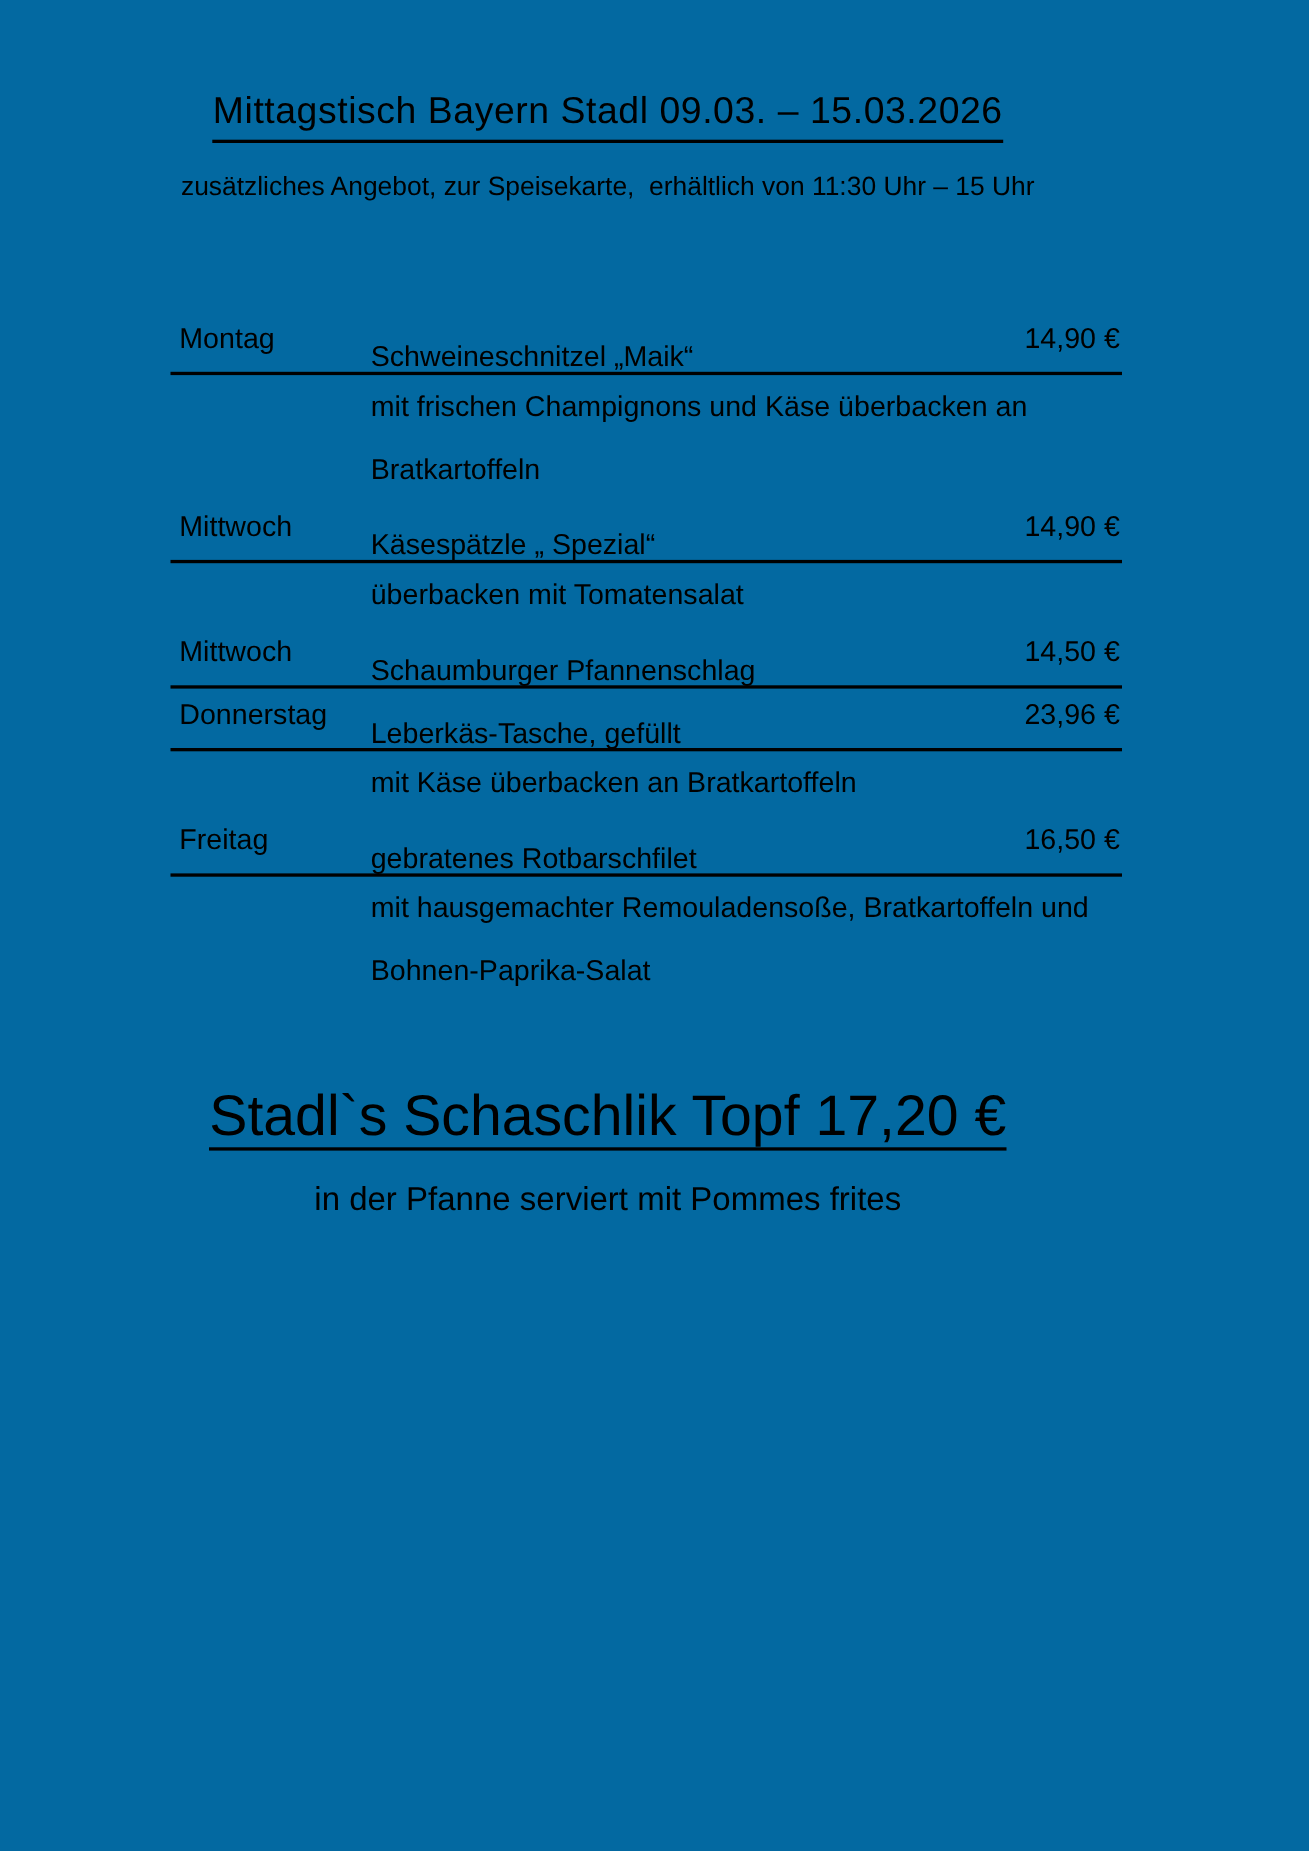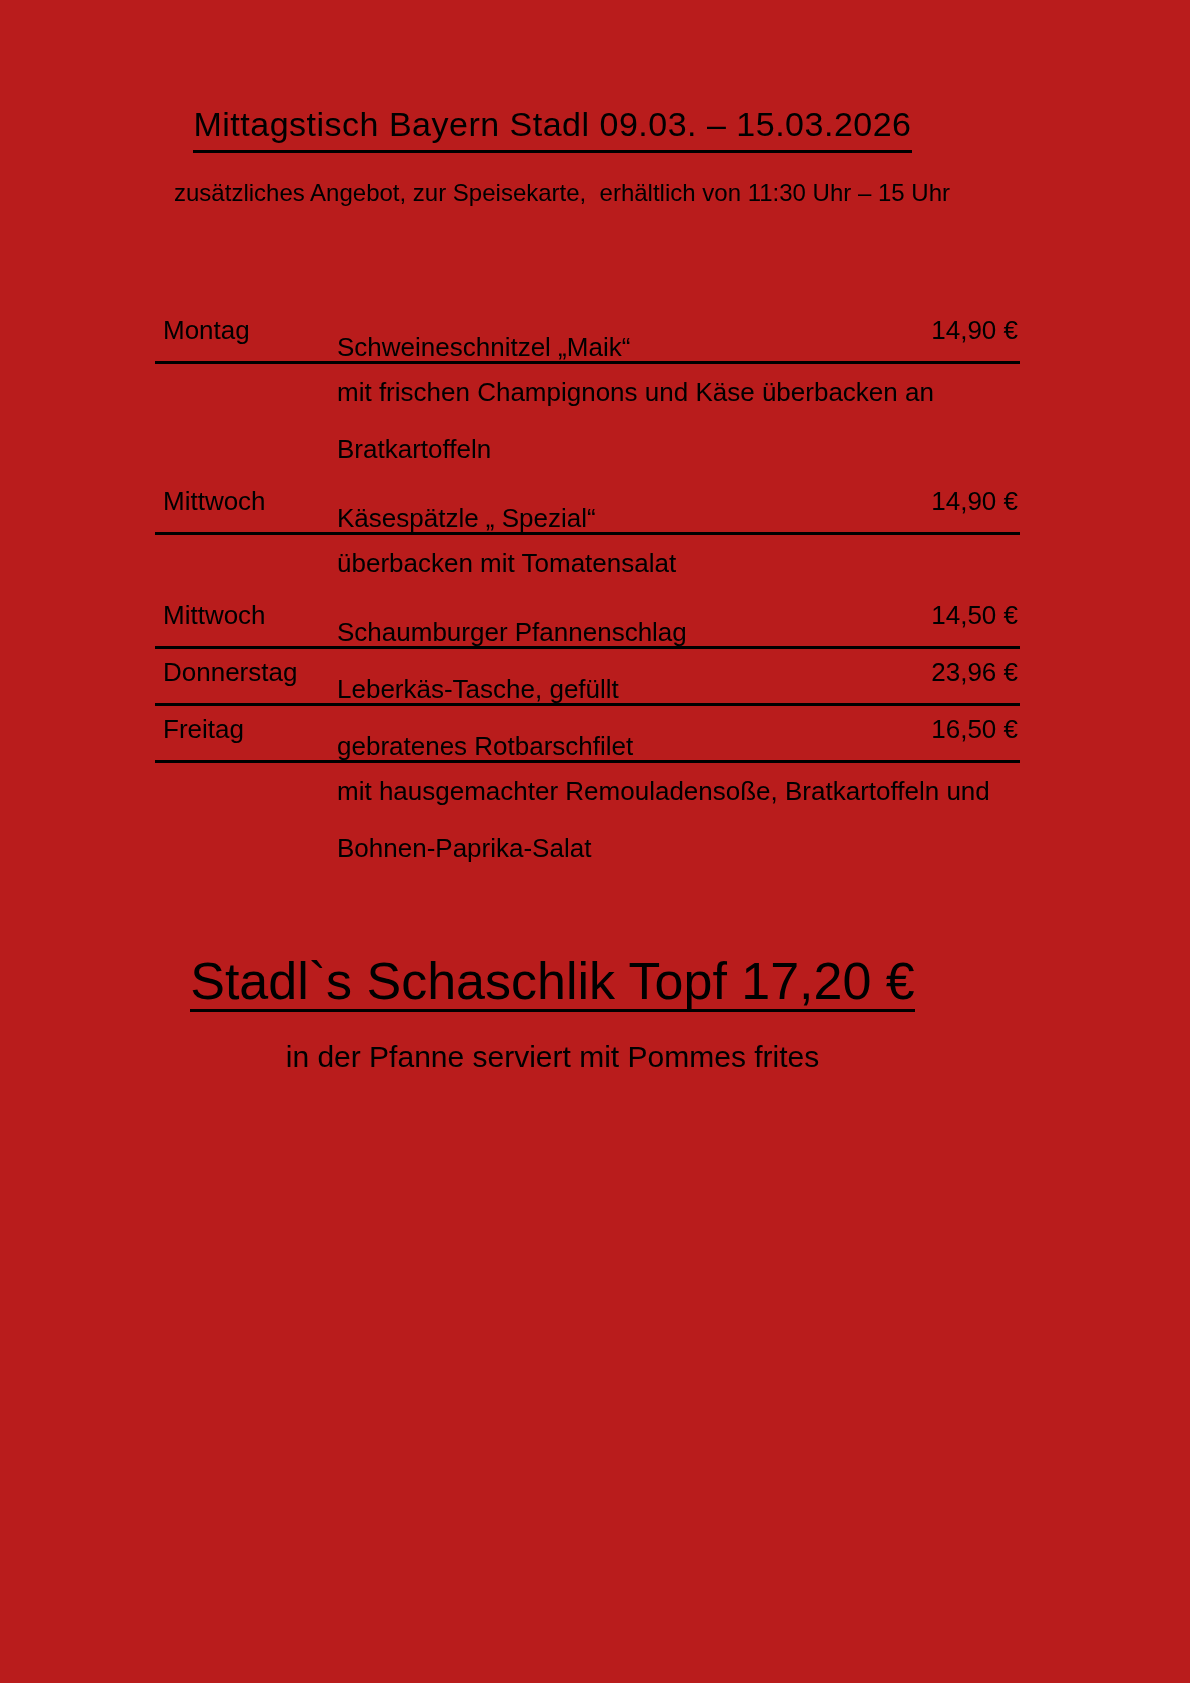--- a/index.html
+++ b/index.html
@@ -4,26 +4,26 @@
 <style>
   html, body {
     margin: 0;
     padding: 0;
     background: #ffffff;
   }
   .page {
     position: relative;
     width: 1190px;
     height: 1683px;
-    background: #b91c1c;
+    background: #0369a1;
     color: #000000;
     font-family: "Liberation Sans", sans-serif;
     overflow: hidden;
     box-sizing: border-box;
-    padding-top: 103px;
+    padding-top: 80px;
   }
   
   .centered-block {
     width: 795px;
     margin-left: 155px;
     text-align: center;
   }
   .doc-title {
     display: inline-block;
     font-size: 34px;
@@ -31,21 +31,20 @@
     border-bottom: 3px solid #000000;
     padding-bottom: 4px;
     letter-spacing: 0.5px;
     white-space: nowrap;
   }
   .doc-subtitle {
     margin-top: 22px;
     font-size: 24px;
     line-height: 36px;
     white-space: pre-wrap;
-    text-align: right;
   }
   
   .menu {
     margin-top: 96px;
     margin-left: 155px;
     width: 865px;
     font-size: 26px;
   }
   .menu-line {
     box-sizing: border-box;
@@ -140,20 +139,21 @@
           <span class="dish-name">Schaumburger Pfannenschlag</span>
           <span class="dish-price">14,50 €</span>
         </div>
       </div>
       <div>
         <div class="menu-line day-header">
           <span class="day-label">Donnerstag</span>
           <span class="dish-name">Leberkäs-Tasche, gefüllt</span>
           <span class="dish-price">23,96 €</span>
         </div>
+        <div class="menu-line desc-line">mit Käse überbacken an Bratkartoffeln</div>
       </div>
       <div>
         <div class="menu-line day-header">
           <span class="day-label">Freitag</span>
           <span class="dish-name">gebratenes Rotbarschfilet</span>
           <span class="dish-price">16,50 €</span>
         </div>
         <div class="menu-line desc-line">mit hausgemachter Remouladensoße, Bratkartoffeln und</div>
         <div class="menu-line desc-line">Bohnen-Paprika-Salat</div>
       </div>

